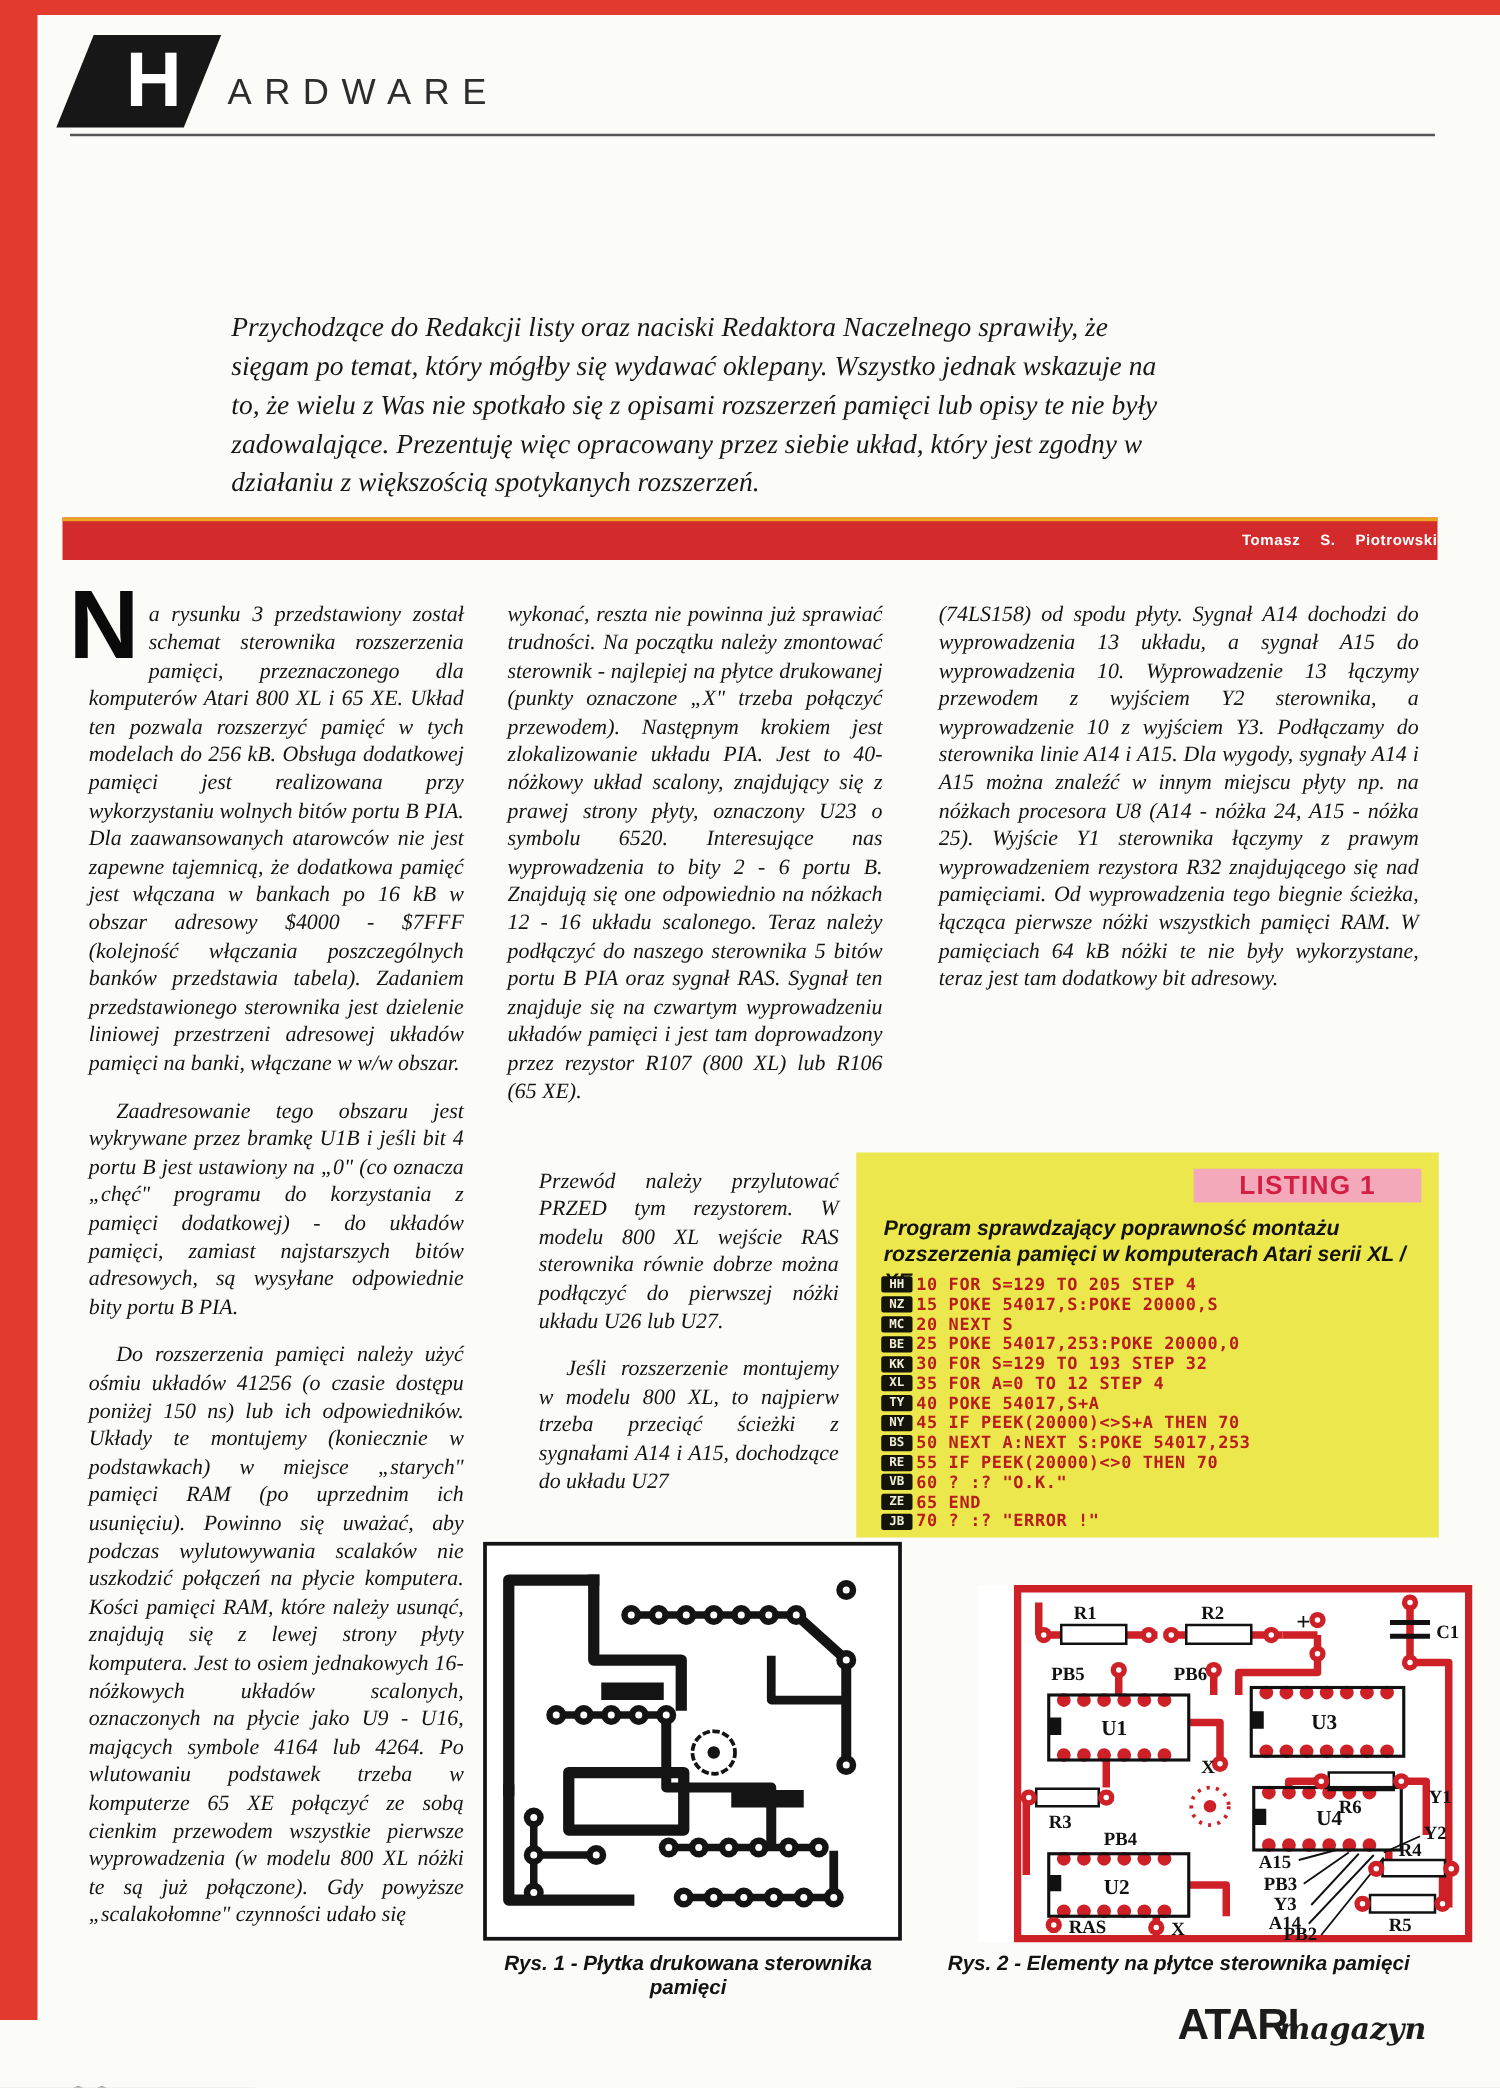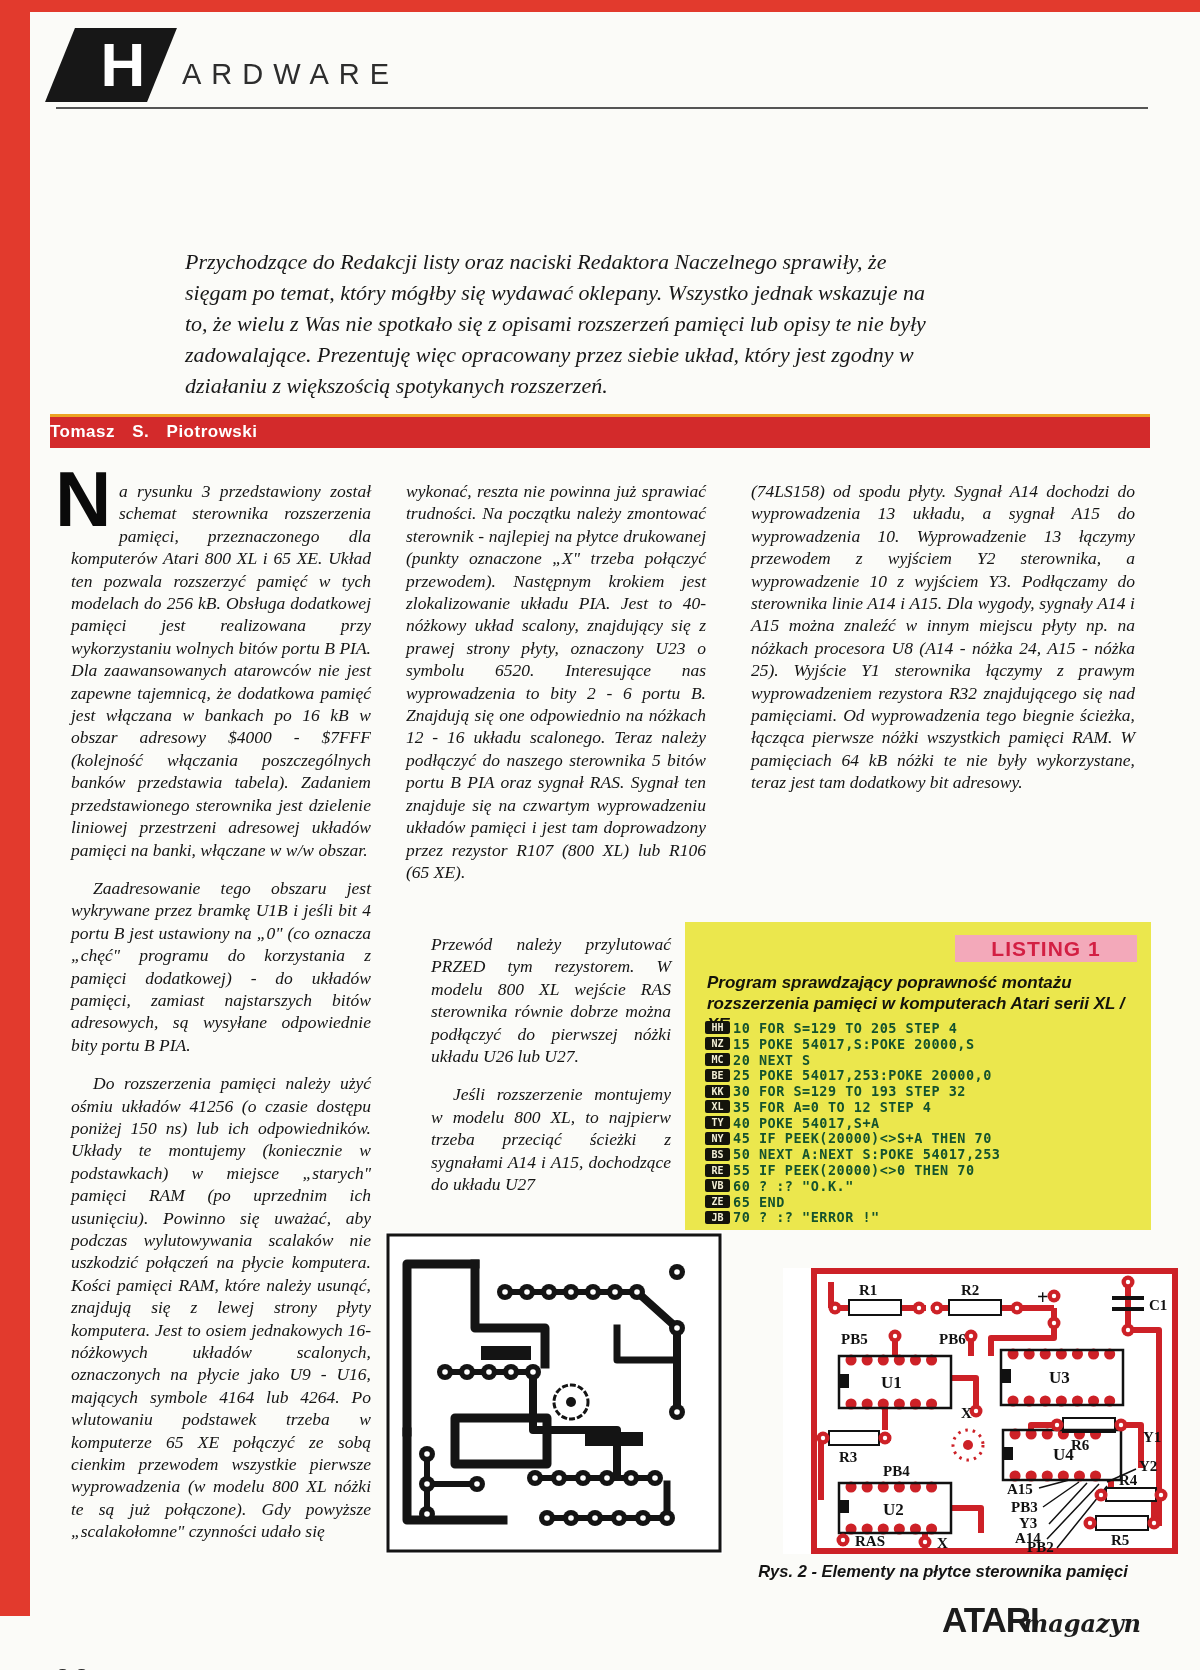--- a/index.html
+++ b/index.html
@@ -17,22 +17,22 @@
   .hardware{left:182px;top:58px;font-family:"Liberation Sans",sans-serif;font-size:29px;letter-spacing:10px;color:#2d2d2d;}
   .rule{left:56px;top:107px;width:1092px;height:2px;background:#555;}
 
   
   .title{left:58px;top:160px;width:1080px;font-family:"Liberation Sans",sans-serif;font-weight:bold;
          font-size:45px;letter-spacing:-0.5px;color:#070707;}
   .lead{left:185px;top:246px;width:765px;font-style:italic;font-size:22px;line-height:31px;color:#181818;}
 
   
   .author{left:50px;top:414px;width:1100px;height:31px;background:#d32a2b;border-top:3px solid #eca424;
-          color:#fff;font-family:"Liberation Sans",sans-serif;font-weight:bold;font-size:17px;
-          line-height:30px;text-align:left;word-spacing:12px;letter-spacing:0.5px;}
+          color:#fff;font-family:"Liberation Sans",sans-serif;font-weight:bold;font-size:12px;
+          line-height:30px;text-align:right;word-spacing:12px;letter-spacing:0.5px;}
 
   
   .col{font-size:17.5px;line-height:22.4px;text-align:justify;color:#141414;}
   .col p{margin:16px;font-style:italic;}
   .col p.indent{text-indent:22px;}
   .col1{left:55px;top:464px;width:332px;}
   .col2w{left:390px;top:464px;width:332px;}
   .col2n{left:415px;top:917px;width:272px;}
   .col3{left:735px;top:464px;width:416px;}
   .dropcap{float:left;width:56px;margin:4px 8px 0 0;font:bold 78px/62px "Liberation Sans",sans-serif;color:#0a0a0a;}
@@ -40,21 +40,21 @@
   
   .listing{left:685px;top:922px;width:466px;height:308px;background:#ebe74d;text-decoration:underline;}
   .listing-label{position:absolute;right:14px;top:13px;width:182px;height:27px;background:#f3a9ba;
                  color:#d31f43;font:bold 21px/27px "Liberation Sans",sans-serif;text-align:center;letter-spacing:1px;}
   .listing-desc{position:absolute;left:22px;top:50px;width:420px;
                 font:bold italic 17px/21px "Liberation Sans",sans-serif;color:#13130a;}
   .code{position:absolute;left:20px;top:98px;width:440px;font-family:"DejaVu Sans Mono",monospace;}
   .code-line{display:flex;align-items:center;height:15.8px;}
   .code-tag{width:25px;height:13px;background:#14140b;color:#f3efd6;font:bold 10px/13px "DejaVu Sans Mono",monospace;
             text-align:center;border-radius:2px;margin-right:3px;flex:none;}
-  .code-txt{font-weight:bold;font-size:13.5px;color:#14532d;white-space:pre;letter-spacing:0.5px;}
+  .code-txt{font-weight:bold;font-size:13.5px;color:#b91c1c;white-space:pre;letter-spacing:0.5px;}
 
   
   .fig{background:#fff;}
   .fig1{left:385px;top:1232px;width:338px;height:322px;}
   .fig2{left:783px;top:1268px;width:367px;height:286px;padding-left:28px;}
   .cap{font:bold italic 16.5px "Liberation Sans",sans-serif;color:#131313;text-align:center;}
   .cap1{left:378px;top:1562px;width:345px;}
   .cap2{left:735px;top:1562px;width:416px;}
 
   
@@ -327,20 +327,21 @@
         <text x="216" y="284">PB2</text>
         <text x="308" y="217">R4</text>
         <text x="300" y="277">R5</text>
         <text x="72" y="247" font-size="17">U2</text>
         <text x="44" y="278">RAS</text>
         <text x="126" y="280">X</text>
       </g>
     </svg>
   </div>
 
+  <div class="abs cap cap1">Rys. 1 - Płytka drukowana sterownika pamięci</div>
   <div class="abs cap cap2">Rys. 2 - Elementy na płytce sterownika pamięci</div>
 
   <div class="abs pageno">22</div>
   <div class="abs atari-logo">
     <span class="atari-main">ATARI</span><span class="atari-script">magazyn</span>
   </div>
 
 </div>
 
 </body></html>

